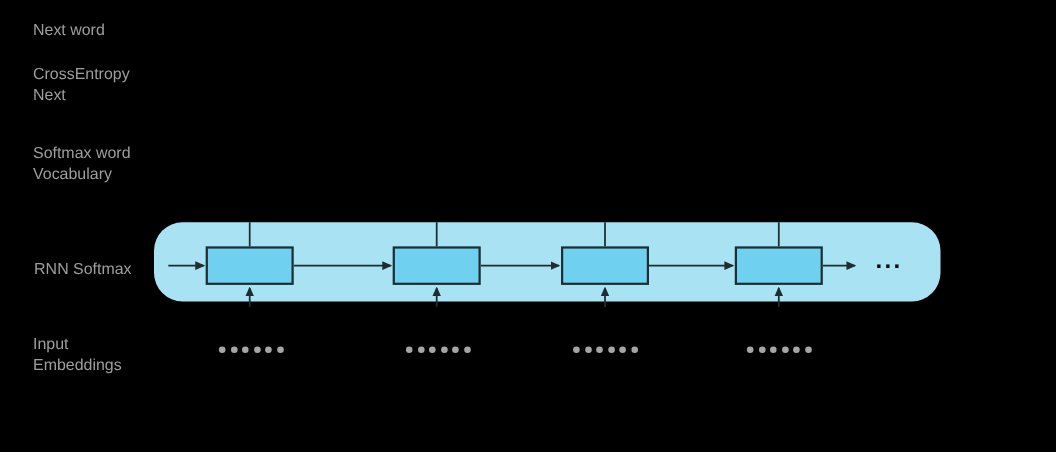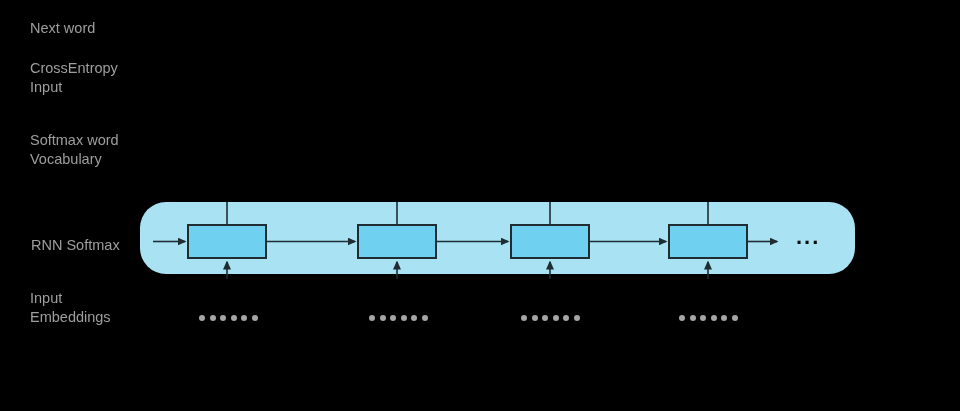--- a/index.html
+++ b/index.html
@@ -59,25 +59,25 @@
         <rect class="shape" x="52" y="43.5" width="6" height="5" stroke-width="1.2"></rect>
       </g>
       <marker id="arrow" markerWidth="9" markerHeight="8" refX="7.5" refY="4" orient="auto" markerUnits="userSpaceOnUse">
         <path d="M0,0 L9,4 L0,8 Z" style="fill:var(--stroke-dark);stroke:none"></path>
       </marker>
     </defs>
   </svg>
 
   <div class="lbl" style="top:19px">Next word</div>
   <div class="lbl" style="top:59px">CrossEntropy
-Input</div>
+Next</div>
   <div class="lbl" style="top:131px">Softmax word
 Vocabulary</div>
   <div class="lbl" style="top:236px;left:31px">RNN Softmax</div>
-  <div class="lbl" style="top:289px">Input
+  <div class="lbl" style="top:304px">Input
 Embeddings</div>
 
   <svg class="hist-icon" style="left:192px" viewBox="0 0 65 56">
       <use href="#hist-sym"></use>
     </svg>
   <svg class="hist-icon" style="left:361px" viewBox="0 0 65 56">
       <use href="#hist-sym"></use>
     </svg>
   <svg class="hist-icon" style="left:515px" viewBox="0 0 65 56">
       <use href="#hist-sym"></use>

